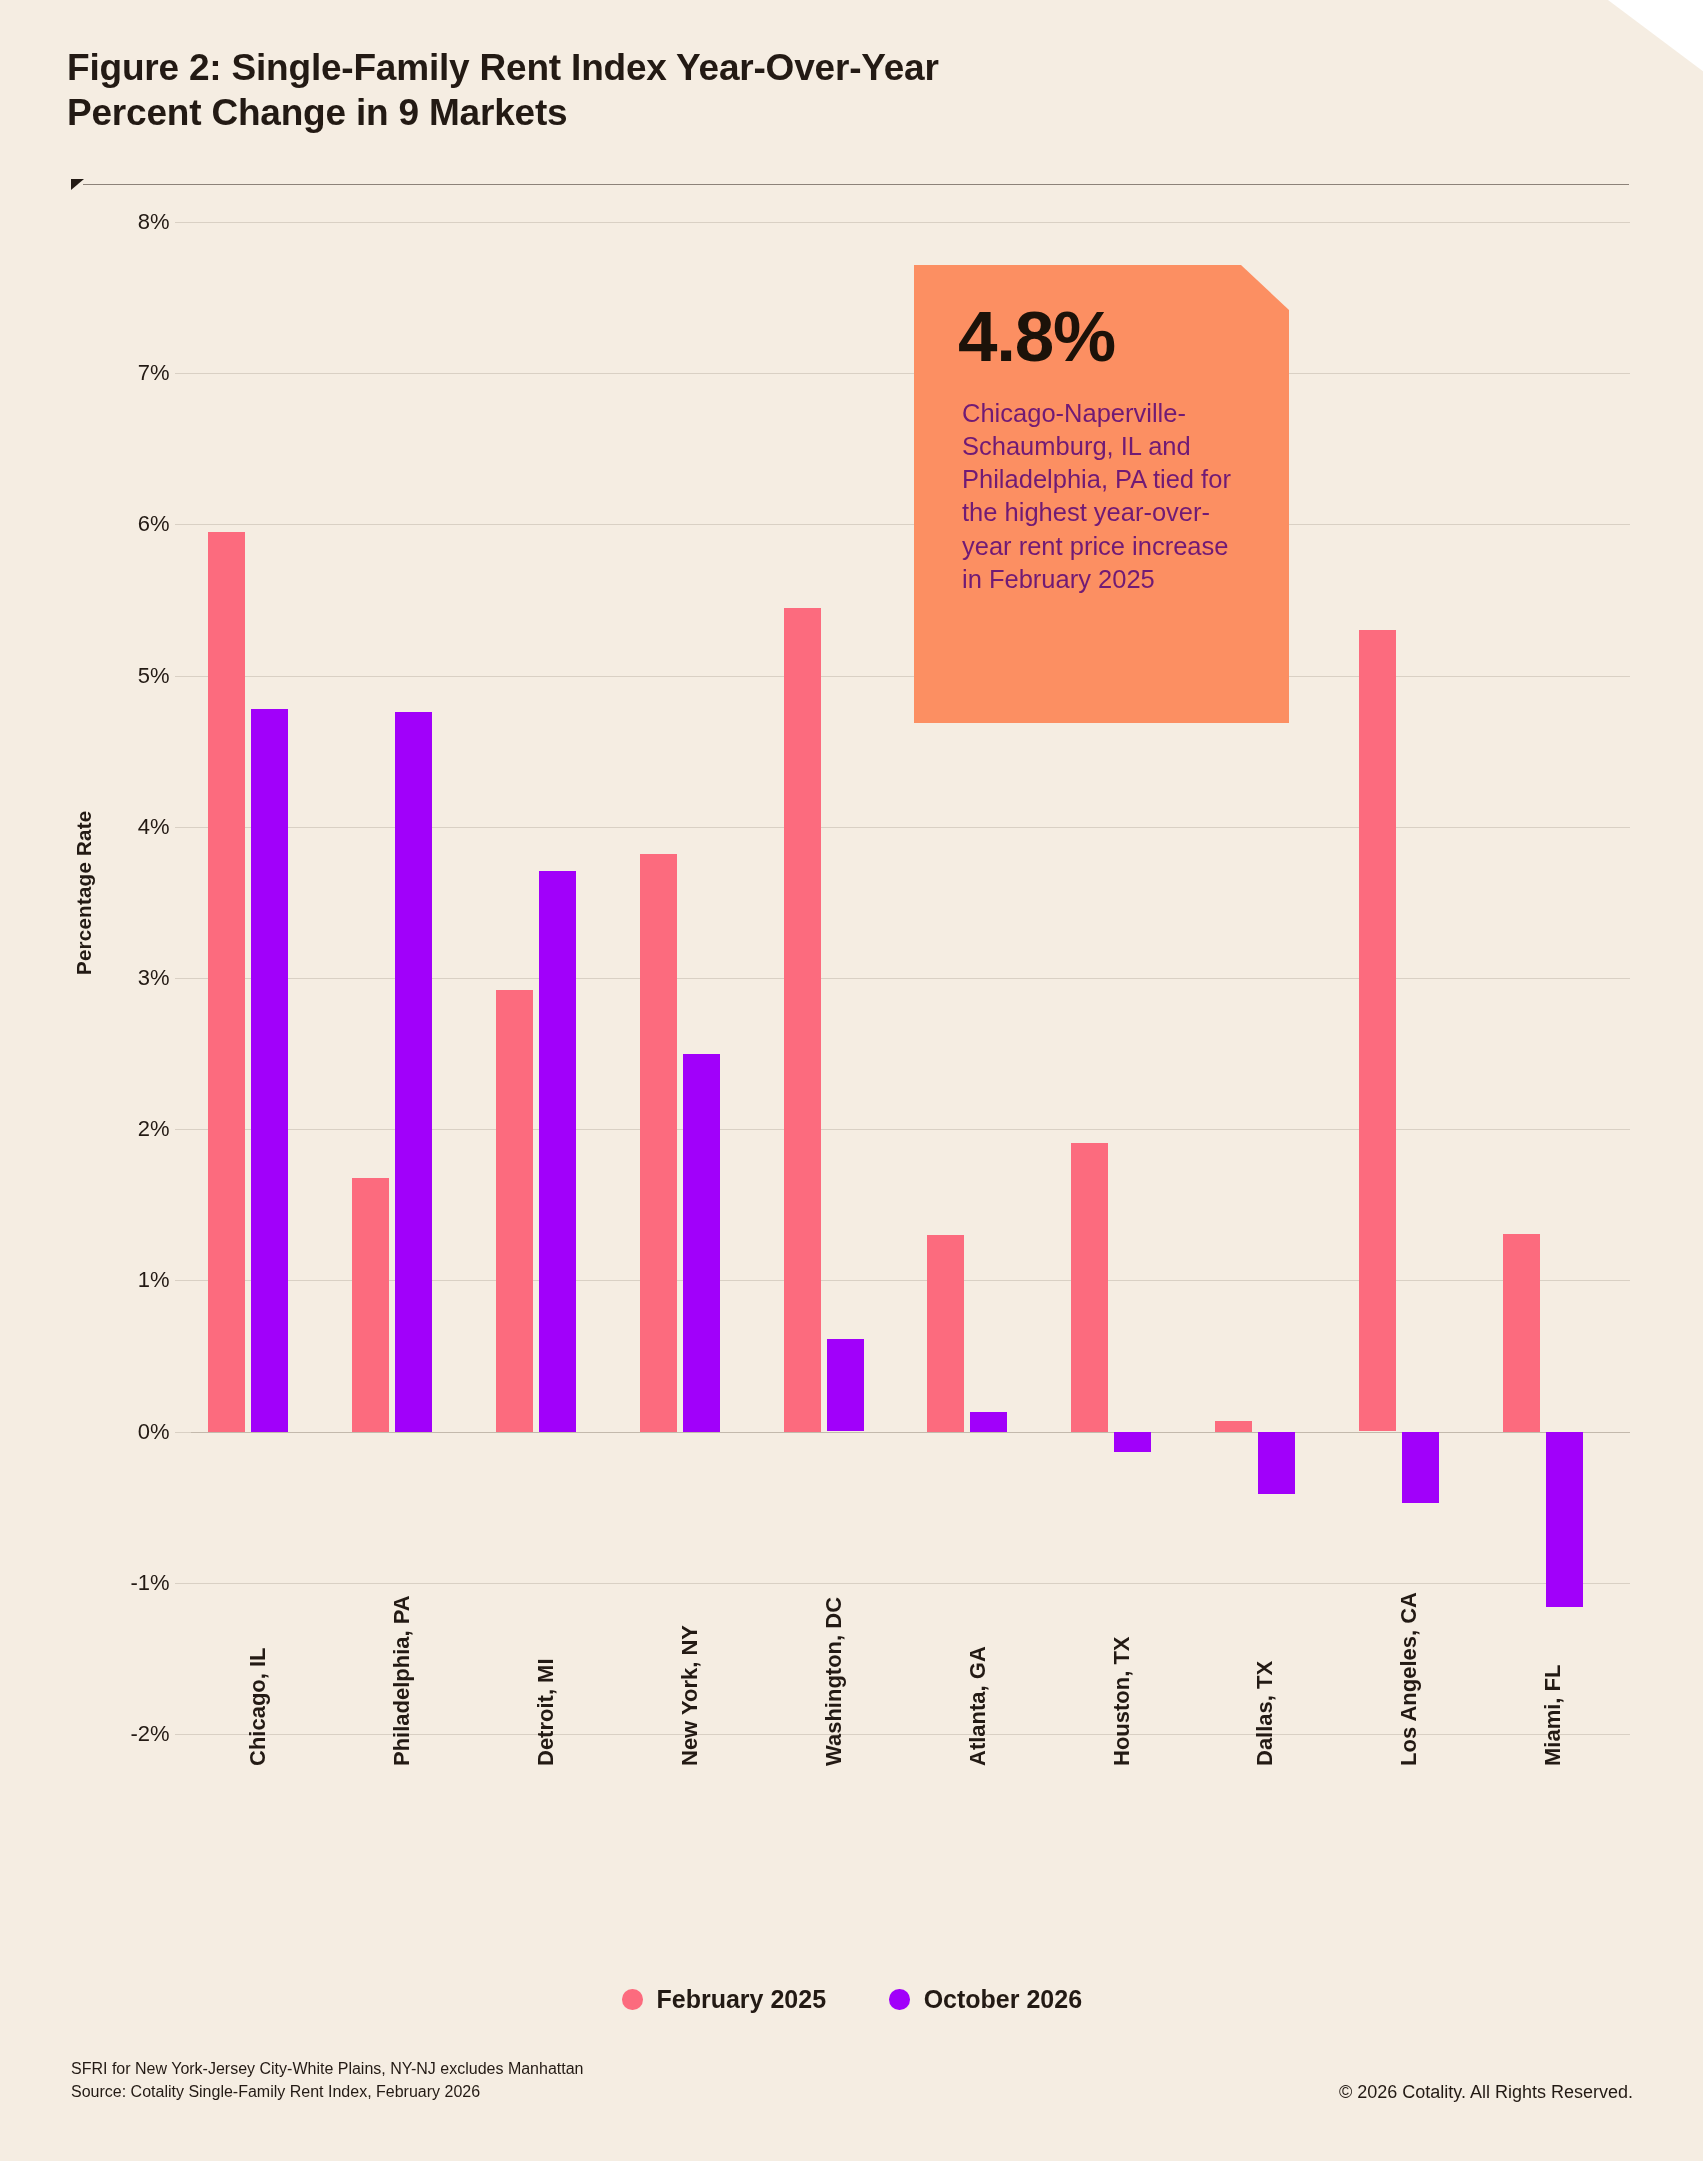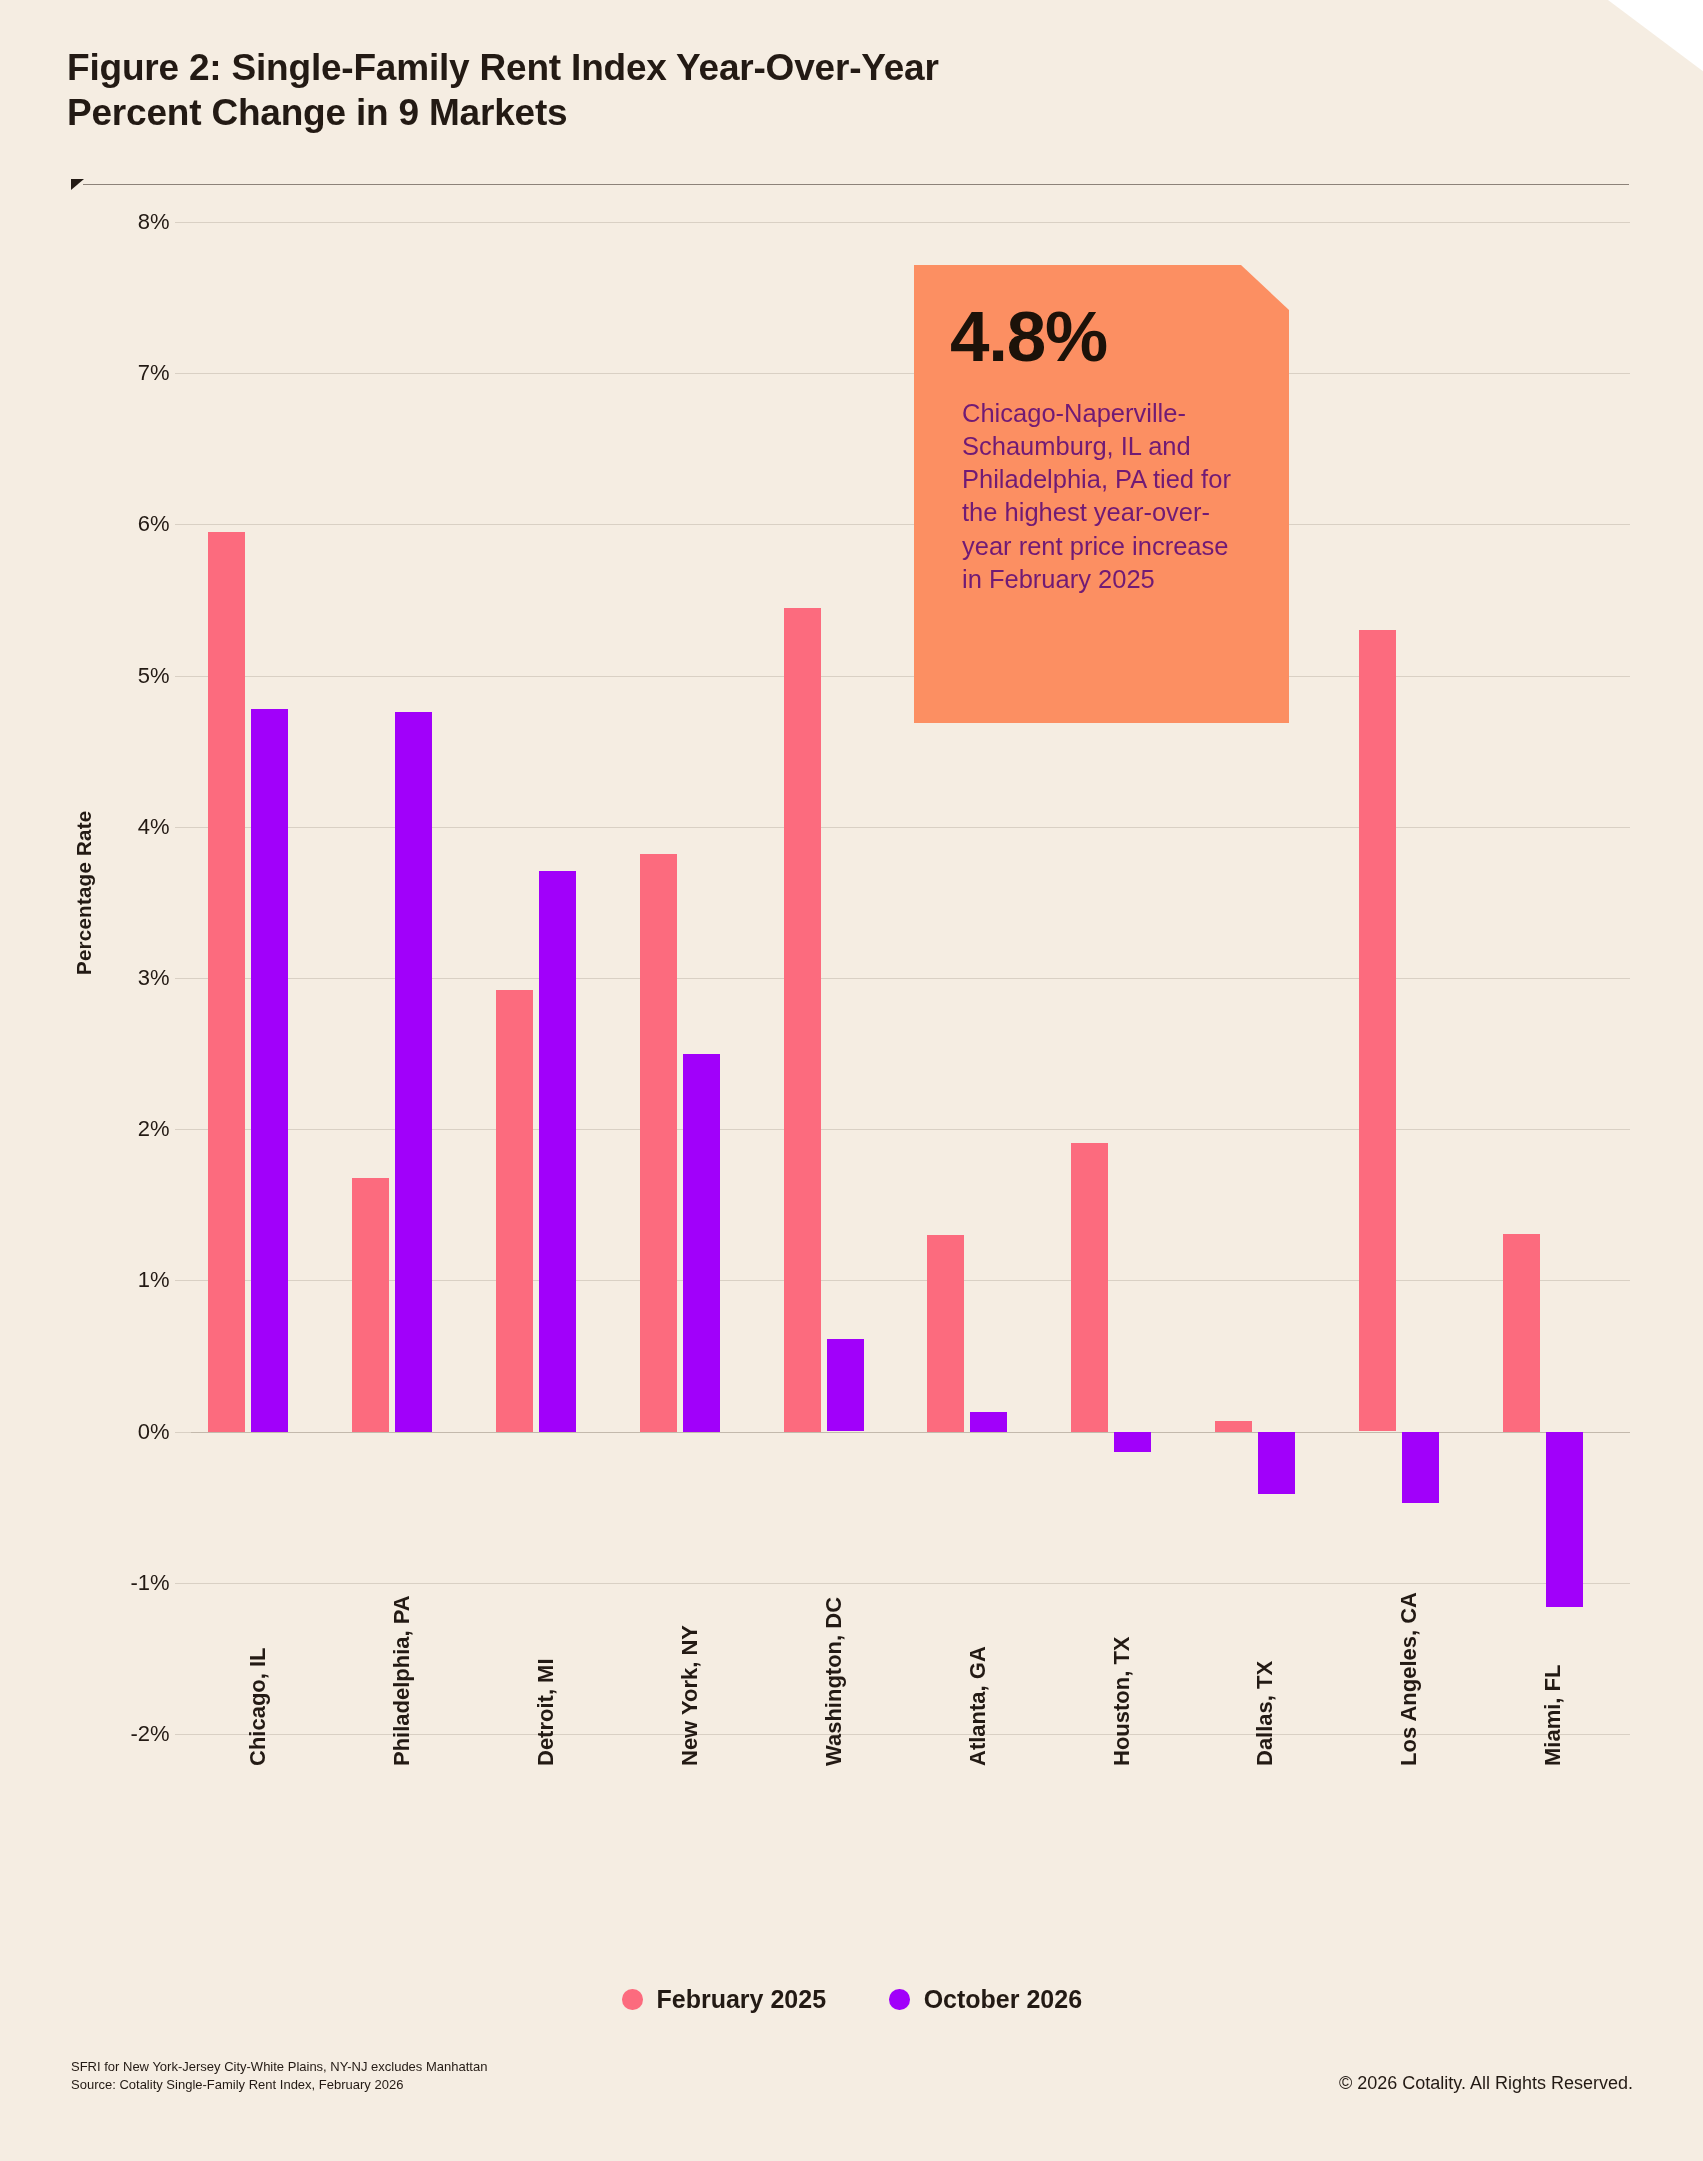--- a/index.html
+++ b/index.html
@@ -154,21 +154,21 @@
     clip-path: polygon(0 0, 327px 0, 375px 45px, 375px 458px, 0 458px);
     padding: 36px 35px 0 36px;
     box-sizing: border-box;
   }
   #callout-value {
     font-size: 71px;
     font-weight: 700;
     color: #1C1209;
     line-height: 1;
     letter-spacing: -1.2px;
-    margin: 0 0 25px 0;
+    margin: 0 0 25px 8px;
   }
   #callout-text {
     font-size: 25.5px;
     line-height: 1.30;
     color: #701a75;
     font-weight: 400;
     margin: 12px;
   }
 
   
@@ -204,21 +204,21 @@
   #footer {
     position: absolute;
     left: 71px;
     right: 71px;
     top: 2058px;
     display: flex;
     justify-content: space-between;
     align-items: flex-end;
   }
   #footer-left {
-    font-size: 13px;
+    font-size: 16px;
     line-height: 1.42;
     color: #231A14;
     white-space: pre-line;
   }
   #footer-right {
     font-size: 18px;
     color: #231A14;
     white-space: nowrap;
     padding-bottom: 0.8px;
   }

